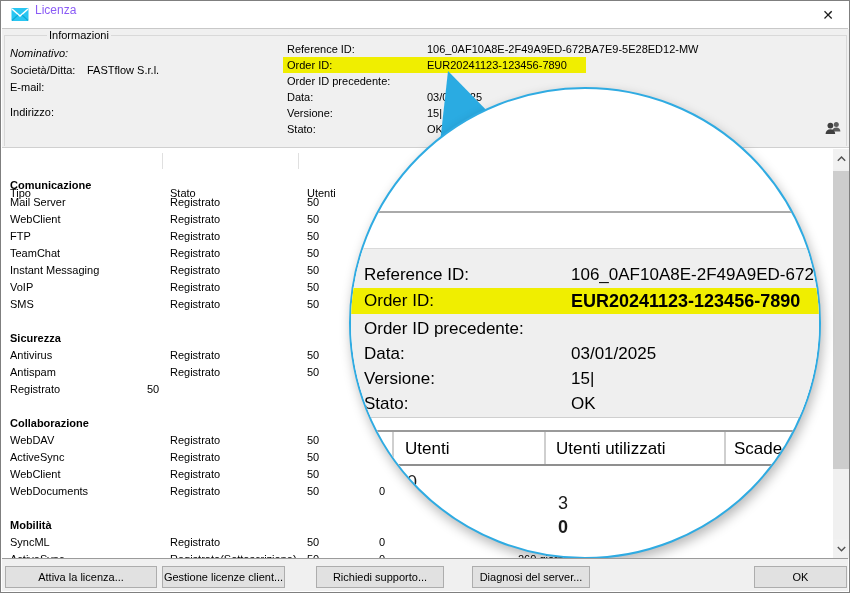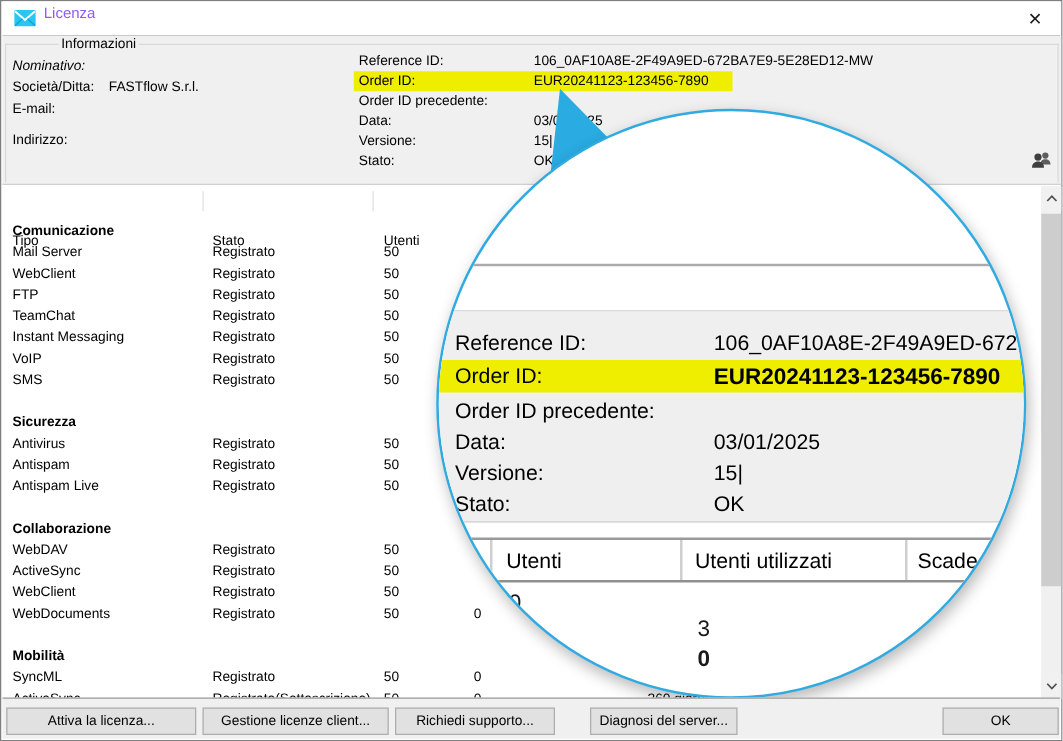--- a/index.html
+++ b/index.html
@@ -57,21 +57,21 @@
   .mhead .mhc{position:absolute;top:8px;line-height:18px;white-space:nowrap;}
   .mh1{left:54px;} .mh2{left:205px;} .mh3{left:383px;}
   .mvsep{position:absolute;top:0;bottom:0;width:2px;background:#cfcfcf;}
   .mv1{left:41px;} .mv2{left:193px;} .mv3{left:373px;}
   .mval{position:absolute;font-size:18px;color:#1a1a1a;line-height:20px;}
   .mval0{left:56px;top:383px;} .mval1{left:207px;top:404px;} .mval2{left:207px;top:428px;font-weight:700;}
 
   
   .btnbar{position:absolute;left:1px;right:1px;bottom:1px;height:33px;background:#f0f0f0;border-top:1px solid #9b9b9b;z-index:10;}
   .btn{position:absolute;top:7px;height:22px;background:#e1e1e1;border:1px solid #adadad;font-size:11px;color:#000;text-align:center;line-height:20px;cursor:pointer;padding:0;}
-  .b1{left:3px;width:152px;} .b2{left:160px;width:149px;} .b3{left:314px;width:128px;} .b4{left:470px;width:118px;} .bok{left:752px;width:93px;}
+  .b1{left:3px;width:152px;} .b2{left:160px;width:123px;} .b3{left:314px;width:128px;} .b4{left:470px;width:118px;} .bok{left:752px;width:93px;}
 </style>
 </head>
 <body>
 
 <div class="window">
 
   <div class="titlebar">
     <svg class="app-icon" viewBox="0 0 18 15">
       <rect x="0.5" y="1" width="17" height="13" rx="1" fill="#29c6f2"></rect>
       <path d="M1,2 L9,9 L17,2" fill="none" stroke="#ffffff" stroke-width="1.6"></path>
@@ -212,21 +212,20 @@
           <span class="c sc"></span>
         </div>
       <div class="lv-row">
           <span class="c t">Antispam</span>
           <span class="c s">Registrato</span>
           <span class="c u">50</span>
           <span class="c uu"></span>
           <span class="c sc"></span>
         </div>
       <div class="lv-row">
-          <span class="c t">Antispam Live</span>
           <span class="c s">Registrato</span>
           <span class="c u">50</span>
           <span class="c uu"></span>
           <span class="c sc"></span>
         </div>
       <div class="lv-row">
           <span class="c t"></span>
           <span class="c s"></span>
           <span class="c u"></span>
           <span class="c uu"></span>

